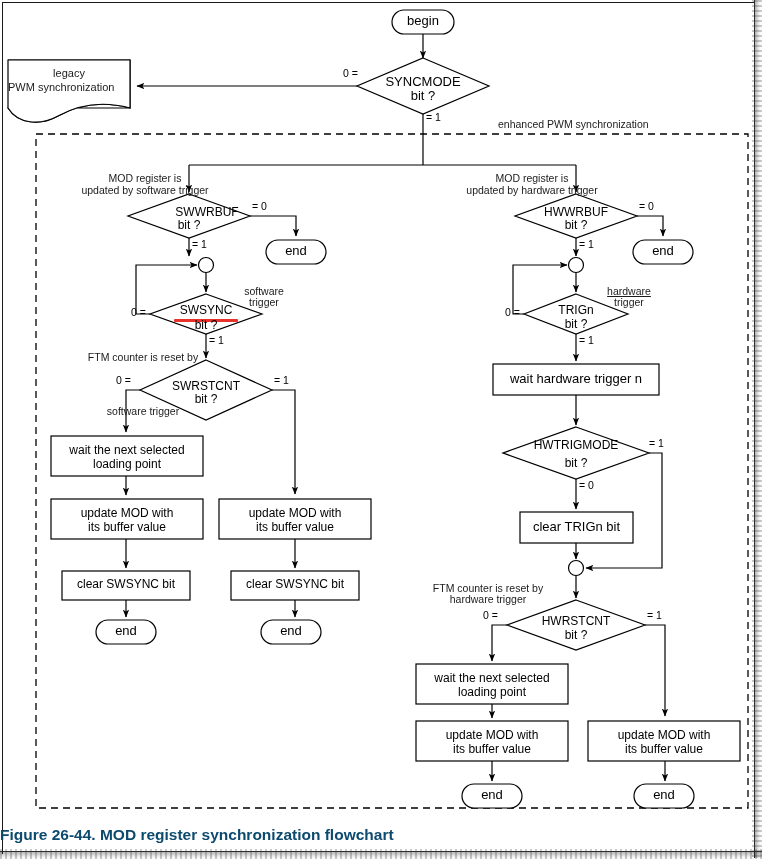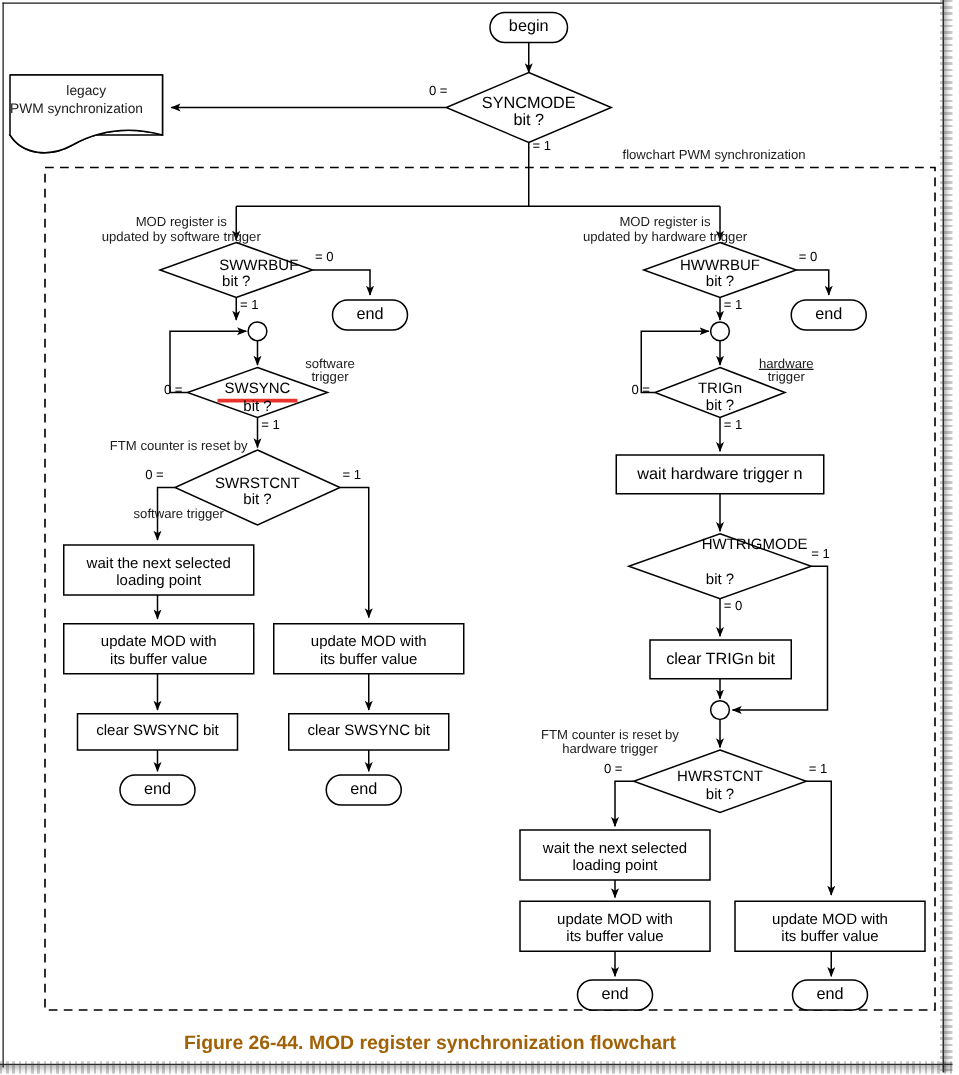--- a/index.html
+++ b/index.html
@@ -62,22 +62,22 @@
   .ann{font-size:10.5px;color:#1b1b1b;}
   .edge-lbl{font-size:10.5px;color:#000;}
   .redu{
     position:absolute;
     background:#e8312b;
     height:2.5px;
     border-radius:1px;
   }
   #caption{
     position:absolute;left:0;top:826px;width:688px;
-    text-align:center;
-    font-size:15.5px;font-weight:bold;color:#a16207;
+    text-align:left;
+    font-size:15.5px;font-weight:bold;color:#0c4a6e;
     font-family:"Liberation Sans", sans-serif;
   }
 </style>
 </head>
 <body>
 
 <div id="page">
   <div id="sheet"></div>
   <div id="sheet-top"></div>
   <div class="rough-edge" id="edge-right"></div>
@@ -192,21 +192,21 @@
   <div class="lbl node-text" style="left:392px;top:14px;width:62px;">begin</div>
 
   <div class="lbl node-text" style="left:358px;top:75px;width:130px;">SYNCMODE</div>
   <div class="lbl node-text" style="left:358px;top:89px;width:130px;">bit ?</div>
   <div class="lbl edge-lbl" style="left:330px;top:68px;width:28px;text-align:right;">0 =</div>
   <div class="lbl edge-lbl" style="left:426px;top:112px;width:30px;text-align:left;">= 1</div>
 
   <div class="lbl ann" style="left:8px;top:68px;width:122px;font-size:11px;">legacy</div>
   <div class="lbl ann" style="left:8px;top:82px;width:100px;font-size:11px;">PWM synchronization</div>
 
-  <div class="lbl ann" style="left:498px;top:119px;width:160px;text-align:left;">flowchart PWM synchronization</div>
+  <div class="lbl ann" style="left:498px;top:119px;width:160px;text-align:left;">enhanced PWM synchronization</div>
 
   <div class="lbl ann" style="left:75px;top:173px;width:140px;">MOD register is</div>
   <div class="lbl ann" style="left:63px;top:185px;width:164px;">updated by software trigger</div>
 
   <div class="lbl node-text small" style="left:152px;top:206px;width:110px;">SWWRBUF</div>
   <div class="lbl node-text small" style="left:134px;top:219px;width:110px;">bit ?</div>
   <div class="lbl edge-lbl" style="left:252px;top:201px;width:26px;text-align:left;">= 0</div>
   <div class="lbl edge-lbl" style="left:192px;top:239px;width:26px;text-align:left;">= 1</div>
 
   <div class="lbl node-text" style="left:266px;top:244px;width:60px;">end</div>
@@ -256,21 +256,21 @@
   <div class="lbl ann" style="left:598px;top:286px;width:62px;text-decoration:underline;">hardware</div>
   <div class="lbl ann" style="left:598px;top:297px;width:62px;">trigger</div>
 
   <div class="lbl node-text small" style="left:531px;top:304px;width:90px;">TRIGn</div>
   <div class="lbl node-text small" style="left:531px;top:318px;width:90px;">bit ?</div>
   <div class="lbl edge-lbl" style="left:492px;top:307px;width:28px;text-align:right;">0 =</div>
   <div class="lbl edge-lbl" style="left:579px;top:335px;width:26px;text-align:left;">= 1</div>
 
   <div class="lbl node-text" style="left:493px;top:372px;width:166px;">wait hardware trigger n</div>
 
-  <div class="lbl node-text small" style="left:506px;top:429px;width:140px;text-align:right;">HWTRIGMODE</div>
+  <div class="lbl node-text small" style="left:506px;top:439px;width:140px;">HWTRIGMODE</div>
   <div class="lbl node-text small" style="left:506px;top:457px;width:140px;">bit ?</div>
   <div class="lbl edge-lbl" style="left:649px;top:438px;width:26px;text-align:left;">= 1</div>
   <div class="lbl edge-lbl" style="left:579px;top:480px;width:26px;text-align:left;">= 0</div>
 
   <div class="lbl node-text" style="left:520px;top:520px;width:113px;">clear TRIGn bit</div>
 
   <div class="lbl ann" style="left:414px;top:583px;width:148px;">FTM counter is reset by</div>
   <div class="lbl ann" style="left:414px;top:594px;width:148px;">hardware trigger</div>
 
   <div class="lbl node-text small" style="left:516px;top:615px;width:120px;">HWRSTCNT</div>

